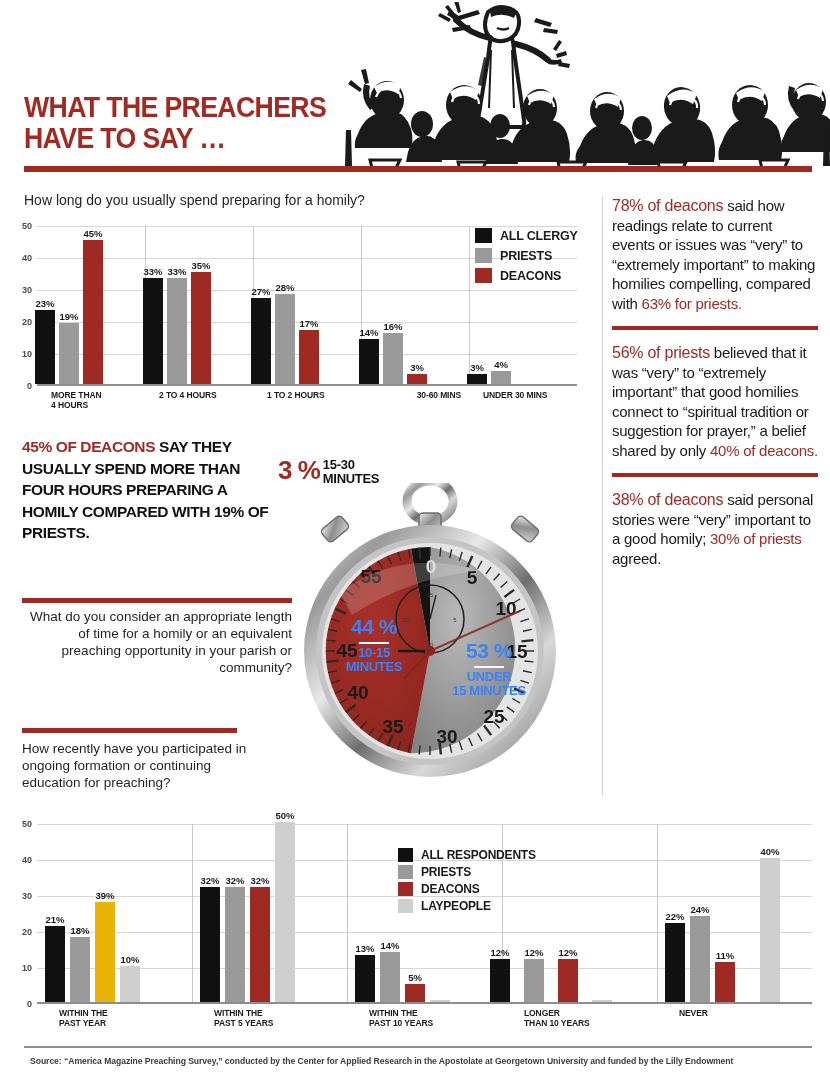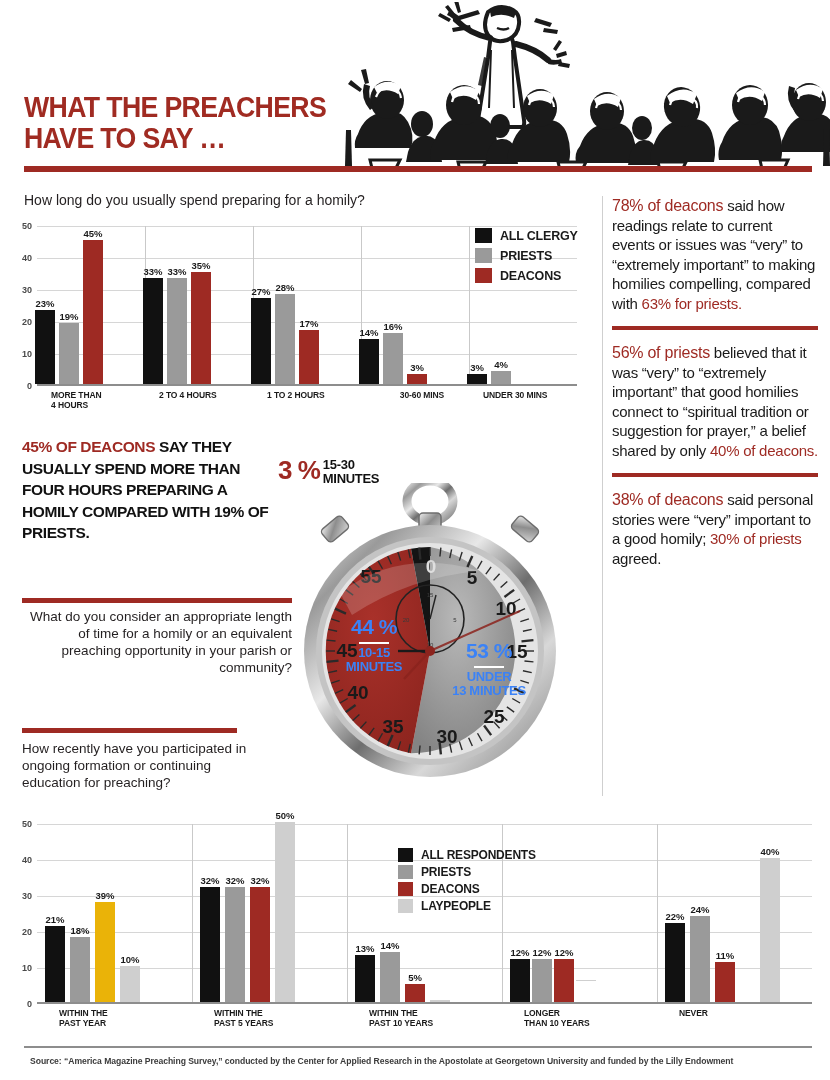--- a/index.html
+++ b/index.html
@@ -291,21 +291,21 @@
           <div class="bar" style="width: 20px; background: rgb(154, 154, 154); height: 12.8px;">
             <span class="lbl">4%</span>
           </div>
           <div class="bar" style="width: 20px; background: rgb(158, 42, 35); height: 0px;"></div>
         </div>
       </div>
     <div class="xlabels1" id="xlabels1">
         <div class="xlab" style="left: 0px; width: 108px; text-align: left; padding-left: 14px;">MORE THAN<br>4 HOURS</div>
         <div class="xlab" style="left: 108px; width: 108px; text-align: left; padding-left: 14px;">2 TO 4 HOURS</div>
         <div class="xlab" style="left: 216px; width: 108px; text-align: left; padding-left: 14px;">1 TO 2 HOURS</div>
-        <div class="xlab" style="left: 324px; width: 108px; text-align: center; padding-left: 14px;">30-60 MINS</div>
+        <div class="xlab" style="left: 316px; width: 108px; text-align: right; padding-left: 14px;">30-60 MINS</div>
         <div class="xlab" style="left: 432px; width: 108px; text-align: left; padding-left: 14px;">UNDER 30 MINS</div>
       </div>
 
     <div class="legend1" id="legend1">
         <div class="legend-row">
           <span class="legend-sw" style="background: rgb(17, 17, 17);"></span>
           <span class="legend-tx">ALL CLERGY</span>
         </div>
         <div class="legend-row">
           <span class="legend-sw" style="background: rgb(154, 154, 154);"></span>
@@ -478,21 +478,21 @@
 
     <div class="pie-lab" style="left: 46px; top: 160px; width: 100px;">
       <div class="pct"><span>44 %</span></div>
       <div style="width:30px;height:2px;background:#fff;margin:3px auto 2px;"></div>
       <div class="sub"><span>10-15</span><br><span>MINUTES</span></div>
     </div>
 
     <div class="pie-lab" style="left: 152px; top: 184px; width: 118px;">
       <div class="pct"><span>53 %</span></div>
       <div style="width:30px;height:2px;background:#fff;margin:3px auto 2px;"></div>
-      <div class="sub"><span>UNDER</span><br><span>13 MINUTES</span></div>
+      <div class="sub"><span>UNDER</span><br><span>15 MINUTES</span></div>
     </div>
   </div>
 
   <div class="right-div"></div>
   <div class="right-col" id="rightcol">
       <div class="stat"><span class="lead hi">78% of deacons</span><span> said how readings relate to current events or issues was “very” to “extremely important” to making homilies compelling, compared with </span><span class="hi">63% for priests.</span><span></span></div>
       <div class="stat-rule"></div>
       <div class="stat"><span class="lead hi">56% of priests</span><span> believed that it was “very” to “extremely important” that good homilies connect to “spiritual tradition or suggestion for prayer,” a belief shared by only </span><span class="hi">40% of deacons.</span><span></span></div>
       <div class="stat-rule"></div>
       <div class="stat"><span class="lead hi">38% of deacons</span><span> said personal stories were “very” important to a good homily; </span><span class="hi">30% of priests</span><span> agreed.</span></div>
@@ -549,21 +549,21 @@
             <span class="lbl">13%</span>
           </div>
           <div class="bar" style="width: 20px; background: rgb(154, 154, 154); height: 50.4px;">
             <span class="lbl">14%</span>
           </div>
           <div class="bar" style="width: 20px; background: rgb(158, 42, 35); height: 18px;">
             <span class="lbl">5%</span>
           </div>
           <div class="bar" style="width: 20px; background: rgb(207, 207, 207); height: 1.8px;"></div>
         </div>
-        <div class="bargroup" style="gap: 2px; left: 473px; align-items: center;">
+        <div class="bargroup" style="gap: 14px; left: 453px;">
           <div class="bar" style="width: 20px; background: rgb(17, 17, 17); height: 43.2px;">
             <span class="lbl">12%</span>
           </div>
           <div class="bar" style="width: 20px; background: rgb(154, 154, 154); height: 43.2px;">
             <span class="lbl">12%</span>
           </div>
           <div class="bar" style="width: 20px; background: rgb(158, 42, 35); height: 43.2px;">
             <span class="lbl">12%</span>
           </div>
           <div class="bar" style="width: 20px; background: rgb(207, 207, 207); height: 1.8px;"></div>

